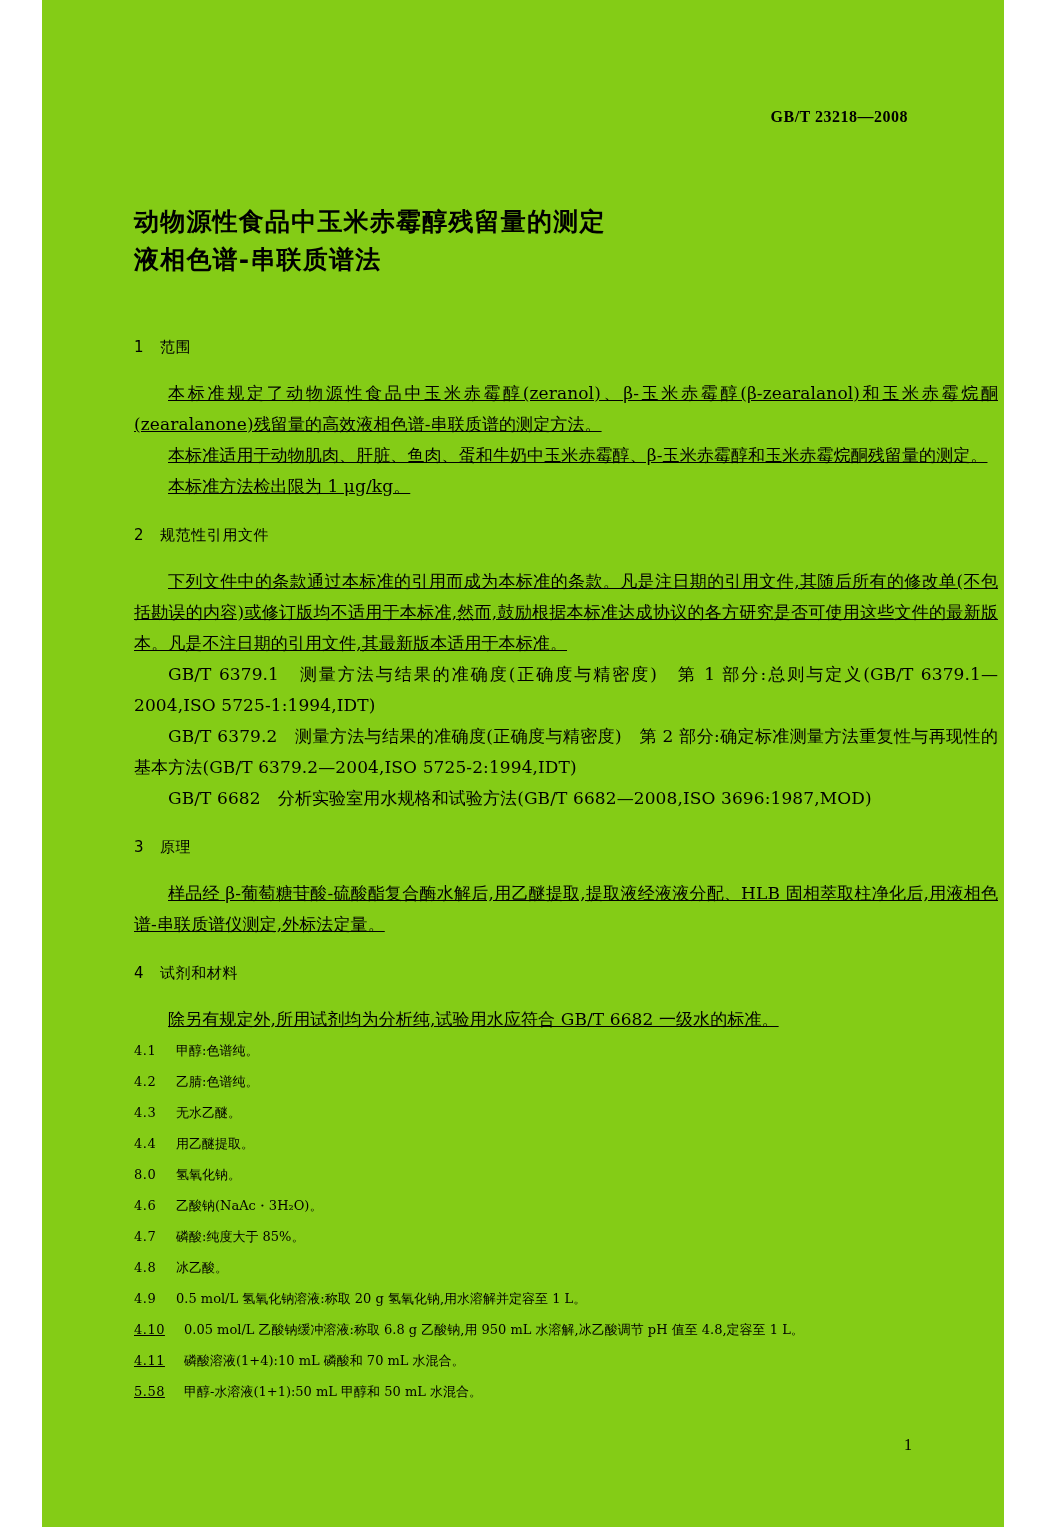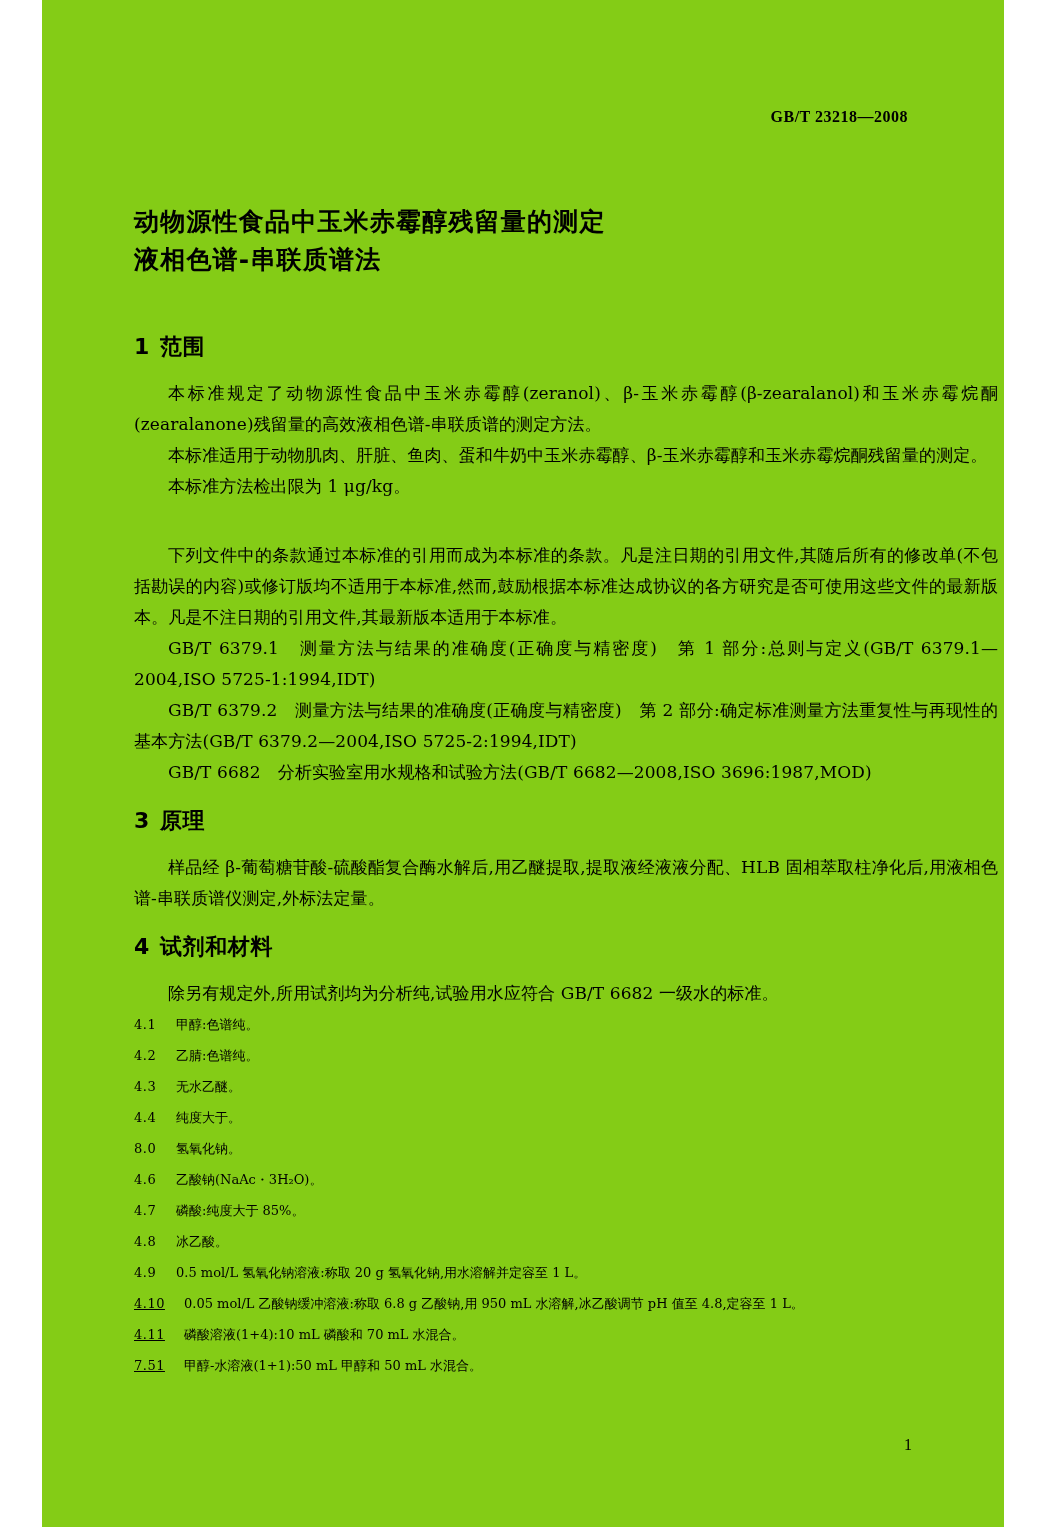--- a/index.html
+++ b/index.html
@@ -49,22 +49,22 @@
   
   .body {
     position: absolute;
     top: 334px;
     left: 92px;
     width: 864px;
   }
 
   h2.sec-head {
     font-family: "DejaVu Sans", "Liberation Sans", sans-serif;
-    font-size: 22px;
-    font-weight: bold;
+    font-size: 15px;
+    font-weight: normal;
     letter-spacing: 0.6px;
     margin: 0;
     padding: 0;
     line-height: 26px;
   }
   .sec-num {
     display: inline-block;
     min-width: 26px;
   }
 
@@ -72,20 +72,21 @@
     margin: 0;
     padding: 0;
     font-size: 17px;
     line-height: 31px;
     text-align: justify;
     text-justify: inter-character;
     letter-spacing: 0.1px;
   }
   p.indent {
     text-indent: 2em;
+    text-decoration: underline;
   }
   p.ref {
     text-indent: 2em;
   }
 
   .gap-after-head { height: 18px; }
   .gap-before-head { height: 20px; }
 
   
   p.item {
@@ -131,20 +132,23 @@
 
     <h2 class="sec-head">
       <span class="sec-num">1</span><span>范围</span>
     </h2>
     <div class="gap-after-head"></div>
     <p class="para indent">本标准规定了动物源性食品中玉米赤霉醇(zeranol)、β-玉米赤霉醇(β-zearalanol)和玉米赤霉烷酮(zearalanone)残留量的高效液相色谱-串联质谱的测定方法。</p>
     <p class="para indent">本标准适用于动物肌肉、肝脏、鱼肉、蛋和牛奶中玉米赤霉醇、β-玉米赤霉醇和玉米赤霉烷酮残留量的测定。</p>
     <p class="para indent">本标准方法检出限为 1 μg/kg。</p>
     <div class="gap-before-head"></div>
 
+    <h2 class="sec-head">
+      <span class="sec-num">2</span><span>规范性引用文件</span>
+    </h2>
     <div class="gap-after-head"></div>
     <p class="para indent">下列文件中的条款通过本标准的引用而成为本标准的条款。凡是注日期的引用文件,其随后所有的修改单(不包括勘误的内容)或修订版均不适用于本标准,然而,鼓励根据本标准达成协议的各方研究是否可使用这些文件的最新版本。凡是不注日期的引用文件,其最新版本适用于本标准。</p>
     <p class="para ref">GB/T 6379.1　测量方法与结果的准确度(正确度与精密度)　第 1 部分:总则与定义(GB/T 6379.1—2004,ISO 5725-1:1994,IDT)</p>
     <p class="para ref">GB/T 6379.2　测量方法与结果的准确度(正确度与精密度)　第 2 部分:确定标准测量方法重复性与再现性的基本方法(GB/T 6379.2—2004,ISO 5725-2:1994,IDT)</p>
     <p class="para ref">GB/T 6682　分析实验室用水规格和试验方法(GB/T 6682—2008,ISO 3696:1987,MOD)</p>
     <div class="gap-before-head"></div>
 
     <h2 class="sec-head">
       <span class="sec-num">3</span><span>原理</span>
     </h2>
@@ -155,28 +159,28 @@
     <h2 class="sec-head">
       <span class="sec-num">4</span><span>试剂和材料</span>
     </h2>
     <div class="gap-after-head"></div>
     <p class="para indent">除另有规定外,所用试剂均为分析纯,试验用水应符合 GB/T 6682 一级水的标准。</p>
 
     <div id="reagent-list">
         <p class="item"><span class="inum">4.1</span><span>甲醇:色谱纯。</span></p>
         <p class="item"><span class="inum">4.2</span><span>乙腈:色谱纯。</span></p>
         <p class="item"><span class="inum">4.3</span><span>无水乙醚。</span></p>
-        <p class="item"><span class="inum">4.4</span><span>纯度大于。</span></p>
+        <p class="item"><span class="inum">4.4</span><span>用乙醚提取。</span></p>
         <p class="item"><span class="inum">8.0</span><span>氢氧化钠。</span></p>
         <p class="item"><span class="inum">4.6</span><span>乙酸钠(NaAc・3H₂O)。</span></p>
         <p class="item"><span class="inum">4.7</span><span>磷酸:纯度大于 85%。</span></p>
         <p class="item"><span class="inum">4.8</span><span>冰乙酸。</span></p>
         <p class="item"><span class="inum">4.9</span><span>0.5 mol/L 氢氧化钠溶液:称取 20 g 氢氧化钠,用水溶解并定容至 1 L。</span></p>
         <p class="item wide"><span class="inum">4.10</span><span>0.05 mol/L 乙酸钠缓冲溶液:称取 6.8 g 乙酸钠,用 950 mL 水溶解,冰乙酸调节 pH 值至 4.8,定容至 1 L。</span></p>
         <p class="item wide"><span class="inum">4.11</span><span>磷酸溶液(1+4):10 mL 磷酸和 70 mL 水混合。</span></p>
-        <p class="item wide"><span class="inum">7.51</span><span>甲醇-水溶液(1+1):50 mL 甲醇和 50 mL 水混合。</span></p>
+        <p class="item wide"><span class="inum">5.58</span><span>甲醇-水溶液(1+1):50 mL 甲醇和 50 mL 水混合。</span></p>
       </div>
 
   </div>
 
   <div class="page-number">1</div>
 
 </div>
 
 </body></html>

